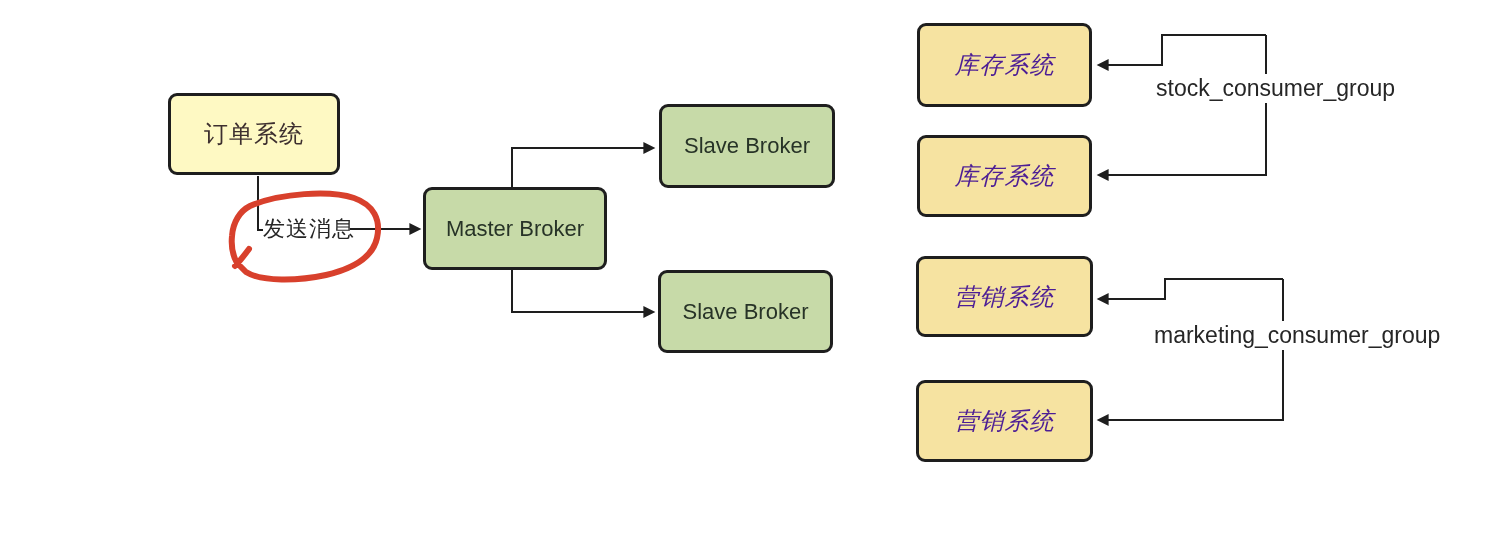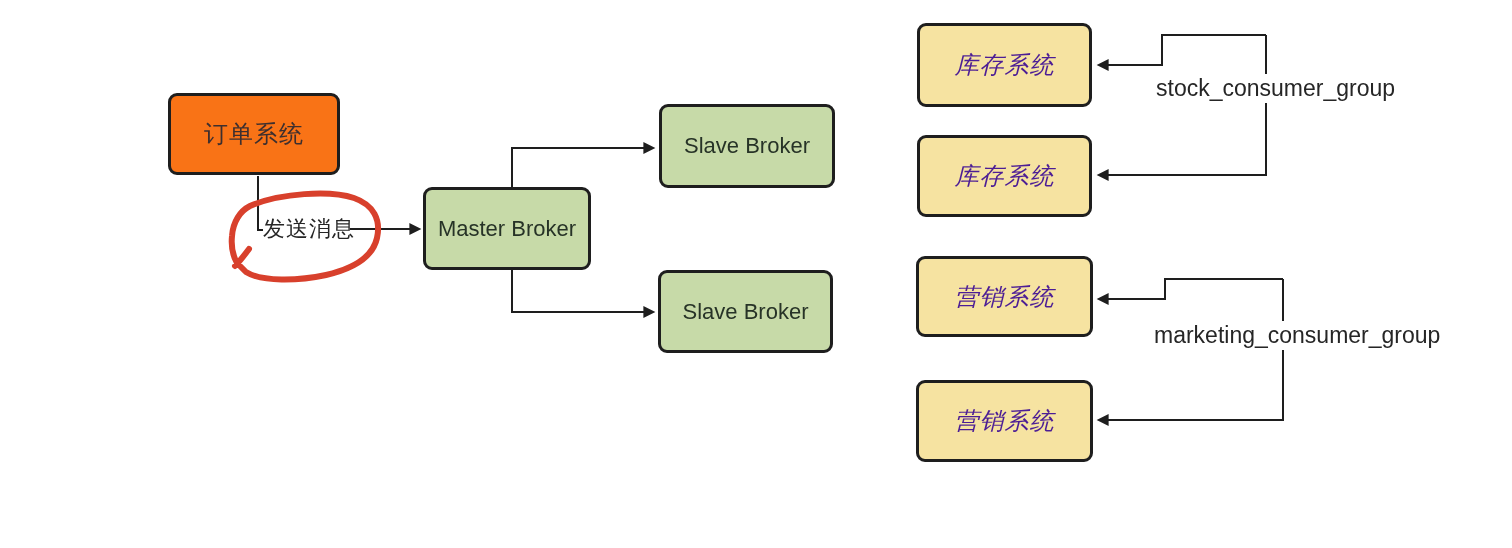--- a/index.html
+++ b/index.html
@@ -22,21 +22,21 @@
     border: 3px solid #1e1e1e;
     border-radius: 9px;
     display: flex;
     align-items: center;
     justify-content: center;
     font-size: 22px;
     color: #303030;
     white-space: nowrap;
   }
   .node.cjk { letter-spacing: 1px; font-size: 24px; }
-  .node.pink   { background: #f97316; color: #3d2f2f; }
+  .node.pink   { background: #fef9c3; color: #3d2f2f; }
   .node.green  { background: #c7daa8; color: #273327; }
   .node.yellow { background: #f6e3a1; color: #4c1d95; font-style: italic; }
   .edge-label {
     position: absolute;
     font-size: 22px;
     color: #262626;
     white-space: nowrap;
     line-height: 1;
   }
   .edge-label.cjk { font-size: 22px; letter-spacing: 1px; }
@@ -73,21 +73,21 @@
       <path d="M512,269 L512,312 L653,312" marker-end="url(#arrow)"></path>
       <path d="M1266,35 L1162,35 L1162,65 L1099,65" marker-end="url(#arrow)"></path>
       <path d="M1266,35 L1266,175 L1099,175" marker-end="url(#arrow)"></path>
       <path d="M1283,279 L1165,279 L1165,299 L1099,299" marker-end="url(#arrow)"></path>
       <path d="M1283,279 L1283,420 L1099,420" marker-end="url(#arrow)"></path>
     </g>
   </svg>
 
   <div class="node pink cjk" style="left:168px; top:93px;  width:172px; height:82px;">订单系统</div>
 
-  <div class="node green" style="left:423px; top:187px; width:168px; height:83px;text-align:right;">Master Broker</div>
+  <div class="node green" style="left:423px; top:187px; width:184px; height:83px;text-align:right;">Master Broker</div>
 
   <div class="node green" style="left:659px; top:104px; width:176px; height:84px;">Slave Broker</div>
 
   <div class="node green" style="left:658px; top:270px; width:175px; height:83px;">Slave Broker</div>
 
   <div class="node yellow cjk" style="left:917px; top:23px;  width:175px; height:84px;">库存系统</div>
 
   <div class="node yellow cjk" style="left:917px; top:135px; width:175px; height:82px;">库存系统</div>
 
   <div class="node yellow cjk" style="left:916px; top:256px; width:177px; height:81px;">营销系统</div>

